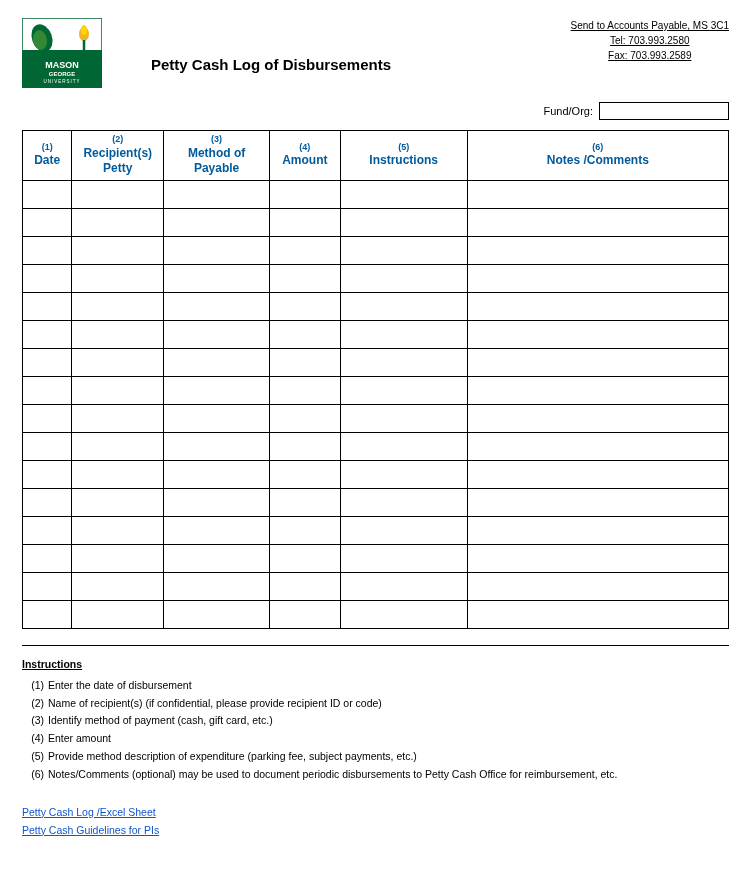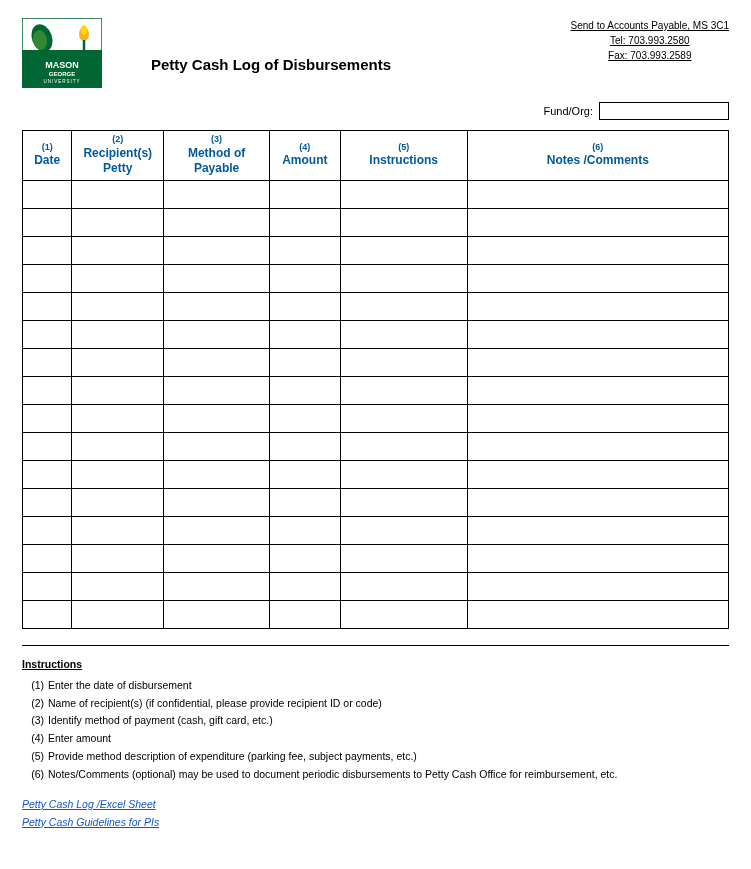--- a/index.html
+++ b/index.html
@@ -122,22 +122,21 @@
     }
     .inst-item {
       display: flex;
       gap: 4px;
     }
     .inst-num {
       min-width: 22px;
       text-align: right;
     }
     .links-section {
-      margin-top: 12px;
-      font-style: italic;
+      margin-top: 20px;
     }
     .links-section a {
       display: block;
       color: #1155cc;
       text-decoration: underline;
       font-size: 10.5px;
       line-height: 1.7;
       cursor: pointer;
     }
     .divider-line {

